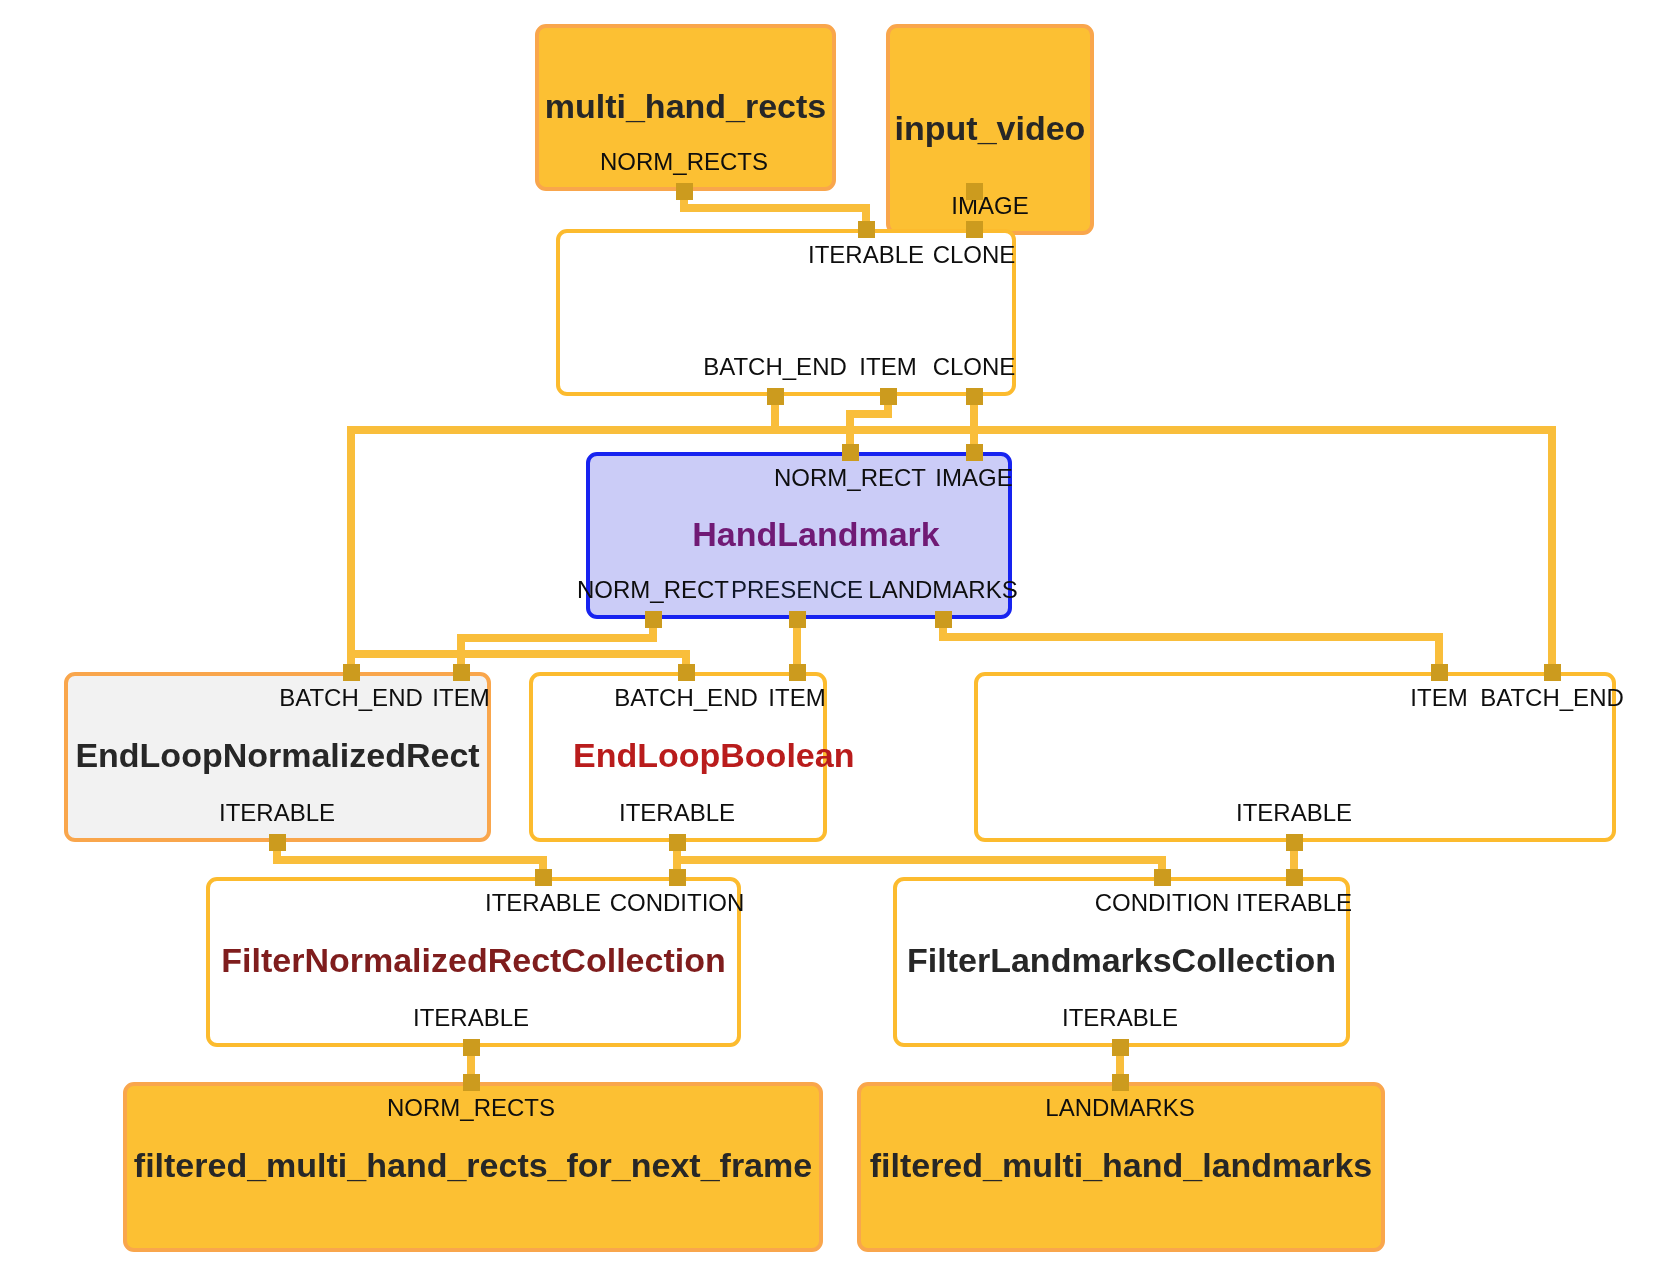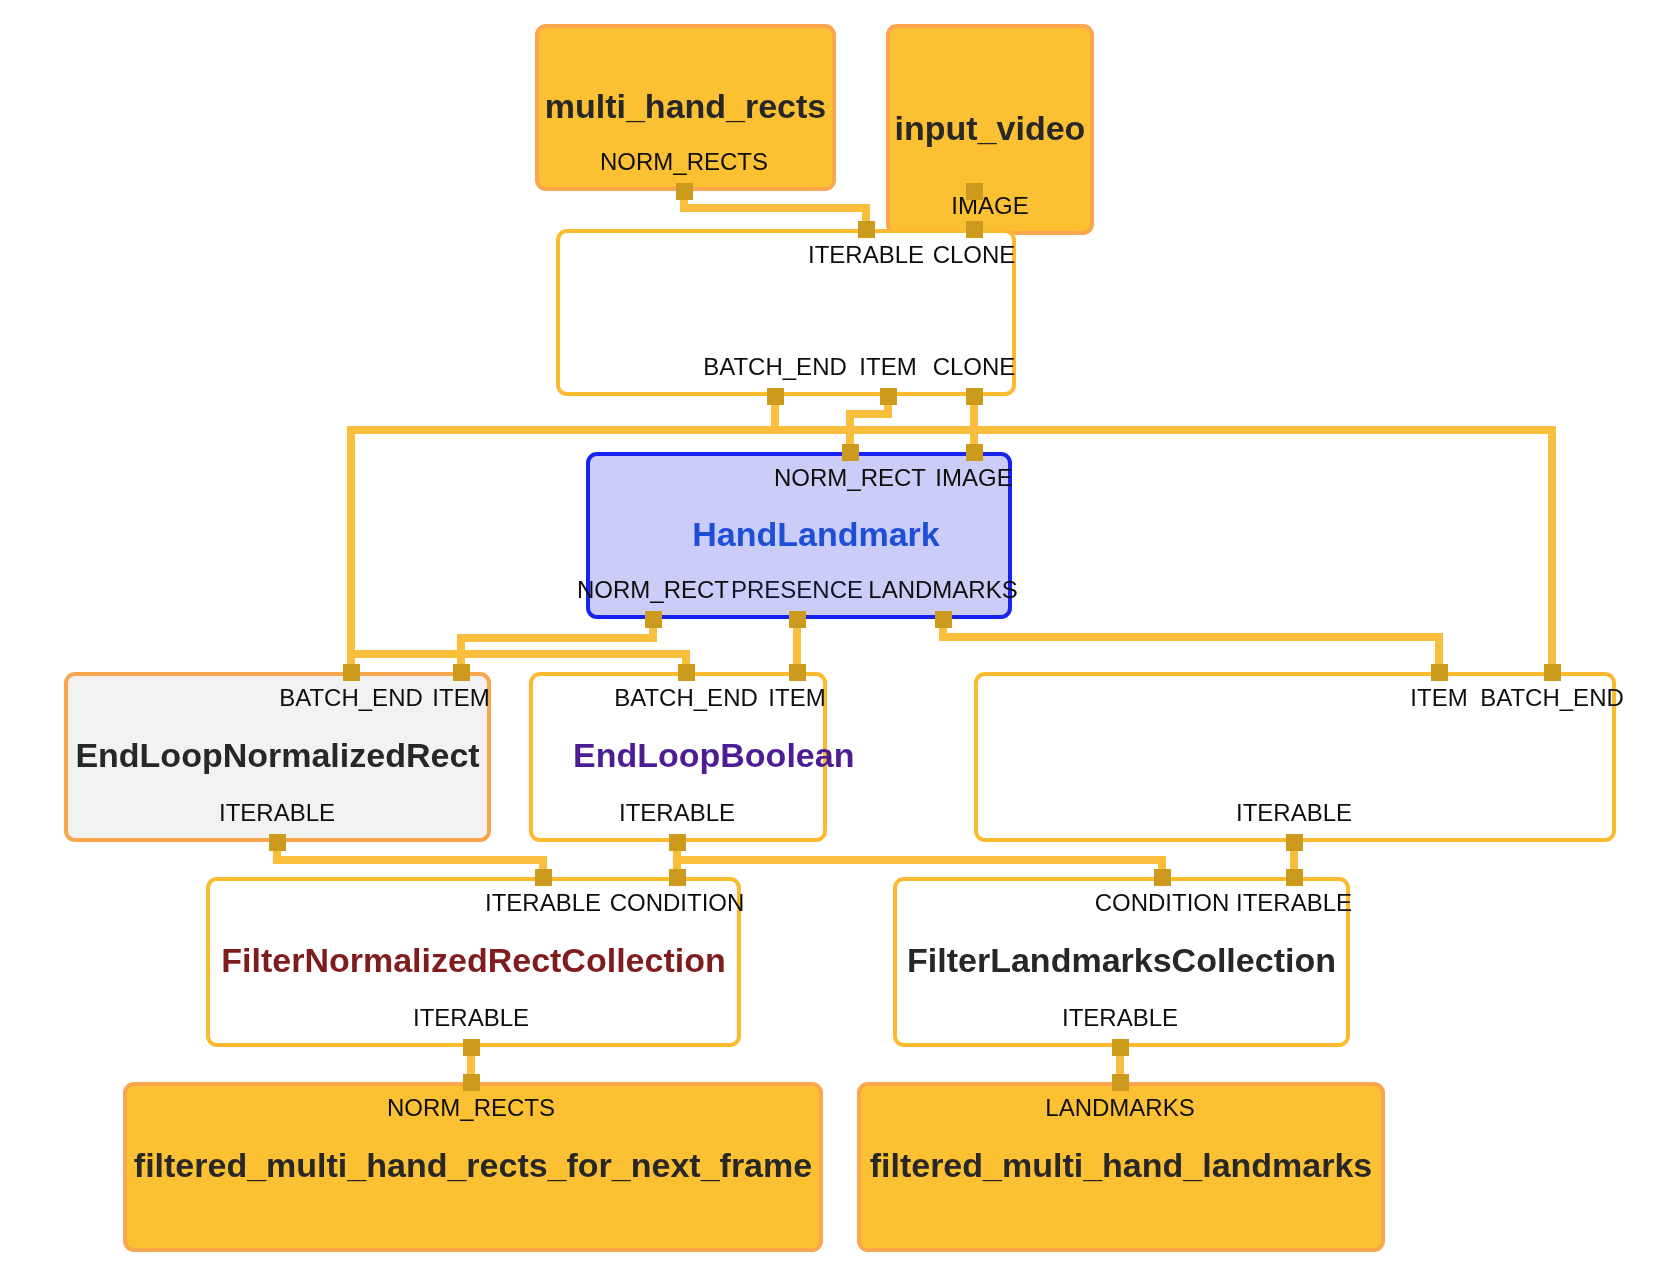--- a/index.html
+++ b/index.html
@@ -87,35 +87,35 @@
       <div class="port-label" style="color: rgb(14, 14, 14); left: 100px; bottom: 13px;">IMAGE</div>
     </div>
     <div class="node node-calc" style="left: 556px; top: 229px; width: 460px; height: 167px; background: rgb(255, 255, 255); border-color: rgb(252, 187, 46);">
       <div class="port-label" style="color: rgb(14, 14, 14); left: 306px; top: 10px;">ITERABLE</div>
       <div class="port-label" style="color: rgb(14, 14, 14); left: 414px; top: 10px;">CLONE</div>
       <div class="port-label" style="color: rgb(14, 14, 14); left: 215px; bottom: 13px;">BATCH_END</div>
       <div class="port-label" style="color: rgb(14, 14, 14); left: 328px; bottom: 13px;">ITEM</div>
       <div class="port-label" style="color: rgb(14, 14, 14); left: 414px; bottom: 13px;">CLONE</div>
     </div>
     <div class="node node-selected" style="left: 586px; top: 452px; width: 426px; height: 167px; background: rgb(203, 204, 247); border-color: rgb(23, 35, 240);">
-      <div class="node-title" style="color: #1d4ed8; padding-left: 34px;">HandLandmark</div>
+      <div class="node-title" style="color: #701a75; padding-left: 34px;">HandLandmark</div>
       <div class="port-label" style="color: rgb(14, 14, 14); left: 260px; top: 10px;">NORM_RECT</div>
       <div class="port-label" style="color: rgb(14, 14, 14); left: 384px; top: 10px;">IMAGE</div>
       <div class="port-label" style="color: rgb(14, 14, 14); left: 63px; bottom: 13px;">NORM_RECT</div>
       <div class="port-label" style="color: #0f172a; left: 207px; bottom: 13px;">PRESENCE</div>
       <div class="port-label" style="color: rgb(14, 14, 14); left: 353px; bottom: 13px;">LANDMARKS</div>
     </div>
     <div class="node node-hover" style="left: 64px; top: 672px; width: 427px; height: 170px; background: rgb(242, 242, 242); border-color: rgb(249, 166, 76);">
       <div class="node-title" style="color: rgb(39, 39, 39);">EndLoopNormalizedRect</div>
       <div class="port-label" style="color: rgb(14, 14, 14); left: 283px; top: 10px;">BATCH_END</div>
       <div class="port-label" style="color: rgb(14, 14, 14); left: 393px; top: 10px;">ITEM</div>
       <div class="port-label" style="color: rgb(14, 14, 14); left: 209px; bottom: 13px;">ITERABLE</div>
     </div>
     <div class="node node-calc" style="left: 529px; top: 672px; width: 298px; height: 170px; background: rgb(255, 255, 255); border-color: rgb(252, 187, 46);">
-      <div class="node-title" style="color: #4c1d95; padding-left: 40px;">EndLoopBoolean</div>
+      <div class="node-title" style="color: #b91c1c; padding-left: 40px;">EndLoopBoolean</div>
       <div class="port-label" style="color: rgb(14, 14, 14); left: 153px; top: 10px;">BATCH_END</div>
       <div class="port-label" style="color: rgb(14, 14, 14); left: 264px; top: 10px;">ITEM</div>
       <div class="port-label" style="color: rgb(14, 14, 14); left: 144px; bottom: 13px;">ITERABLE</div>
     </div>
     <div class="node node-calc" style="left: 974px; top: 672px; width: 642px; height: 170px; background: rgb(255, 255, 255); border-color: rgb(252, 187, 46);">
       <div class="port-label" style="color: rgb(14, 14, 14); left: 461px; top: 10px;">ITEM</div>
       <div class="port-label" style="color: rgb(14, 14, 14); left: 574px; top: 10px;">BATCH_END</div>
       <div class="port-label" style="color: rgb(14, 14, 14); left: 316px; bottom: 13px;">ITERABLE</div>
     </div>
     <div class="node node-calc" style="left: 206px; top: 877px; width: 535px; height: 170px; background: rgb(255, 255, 255); border-color: rgb(252, 187, 46);">

